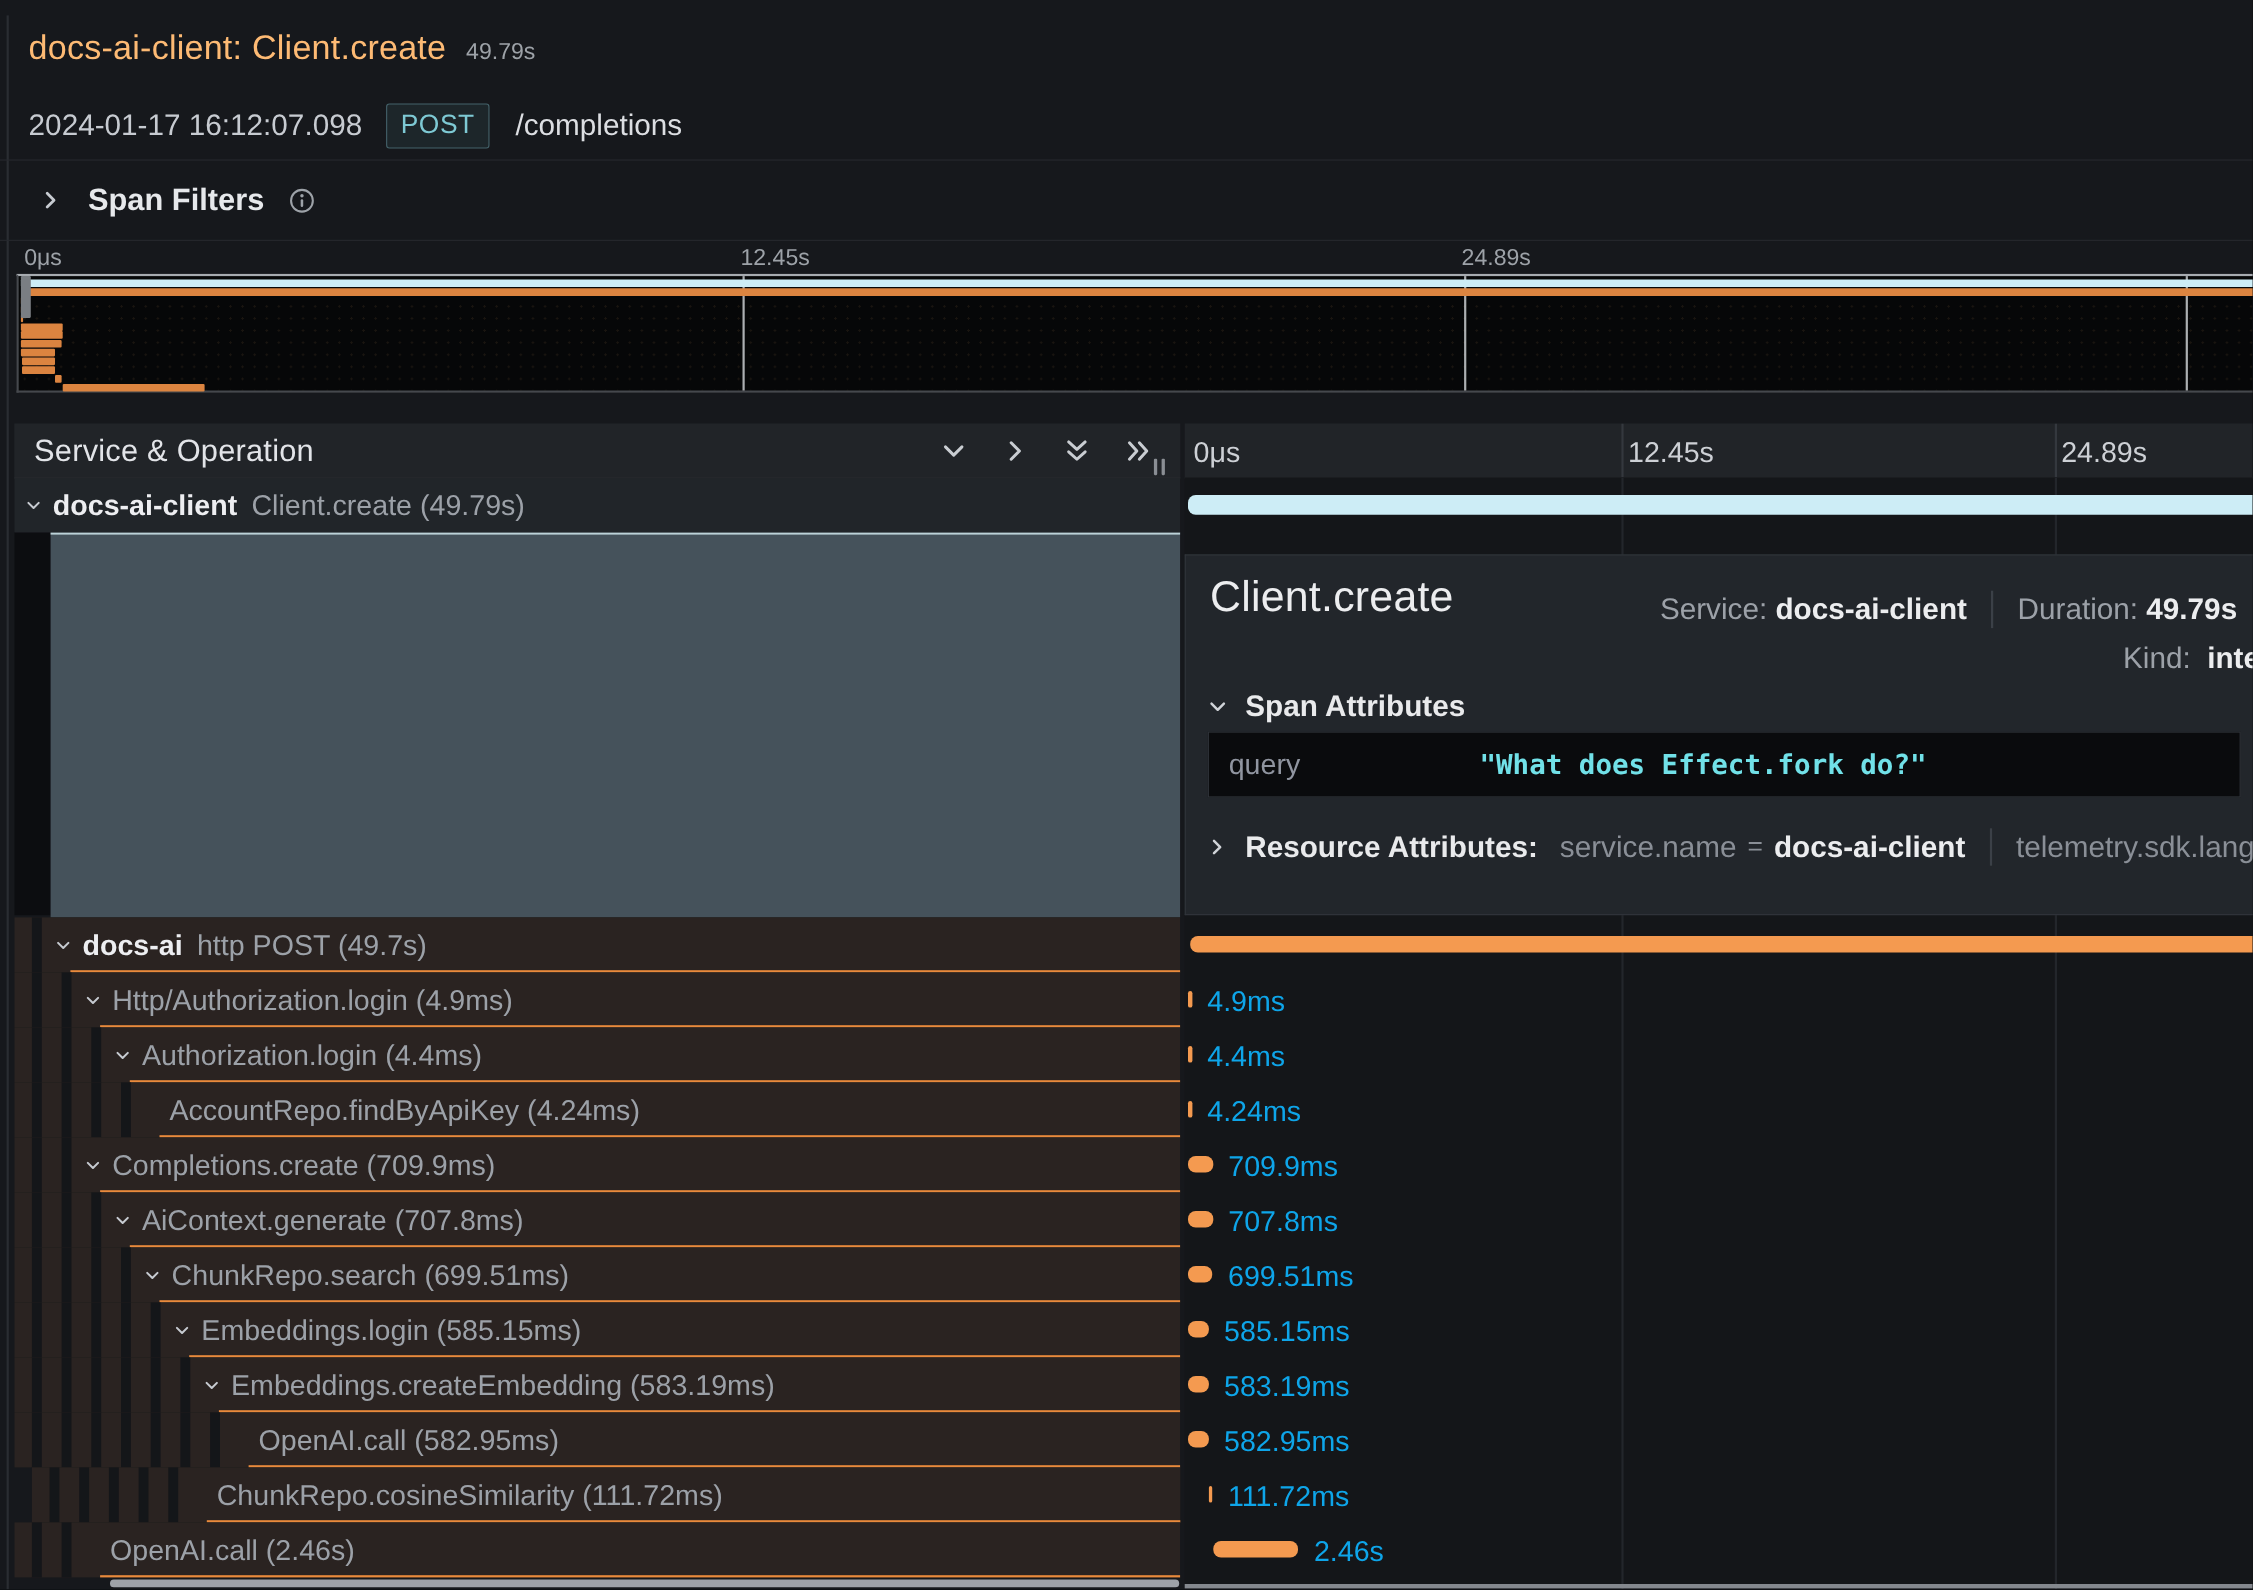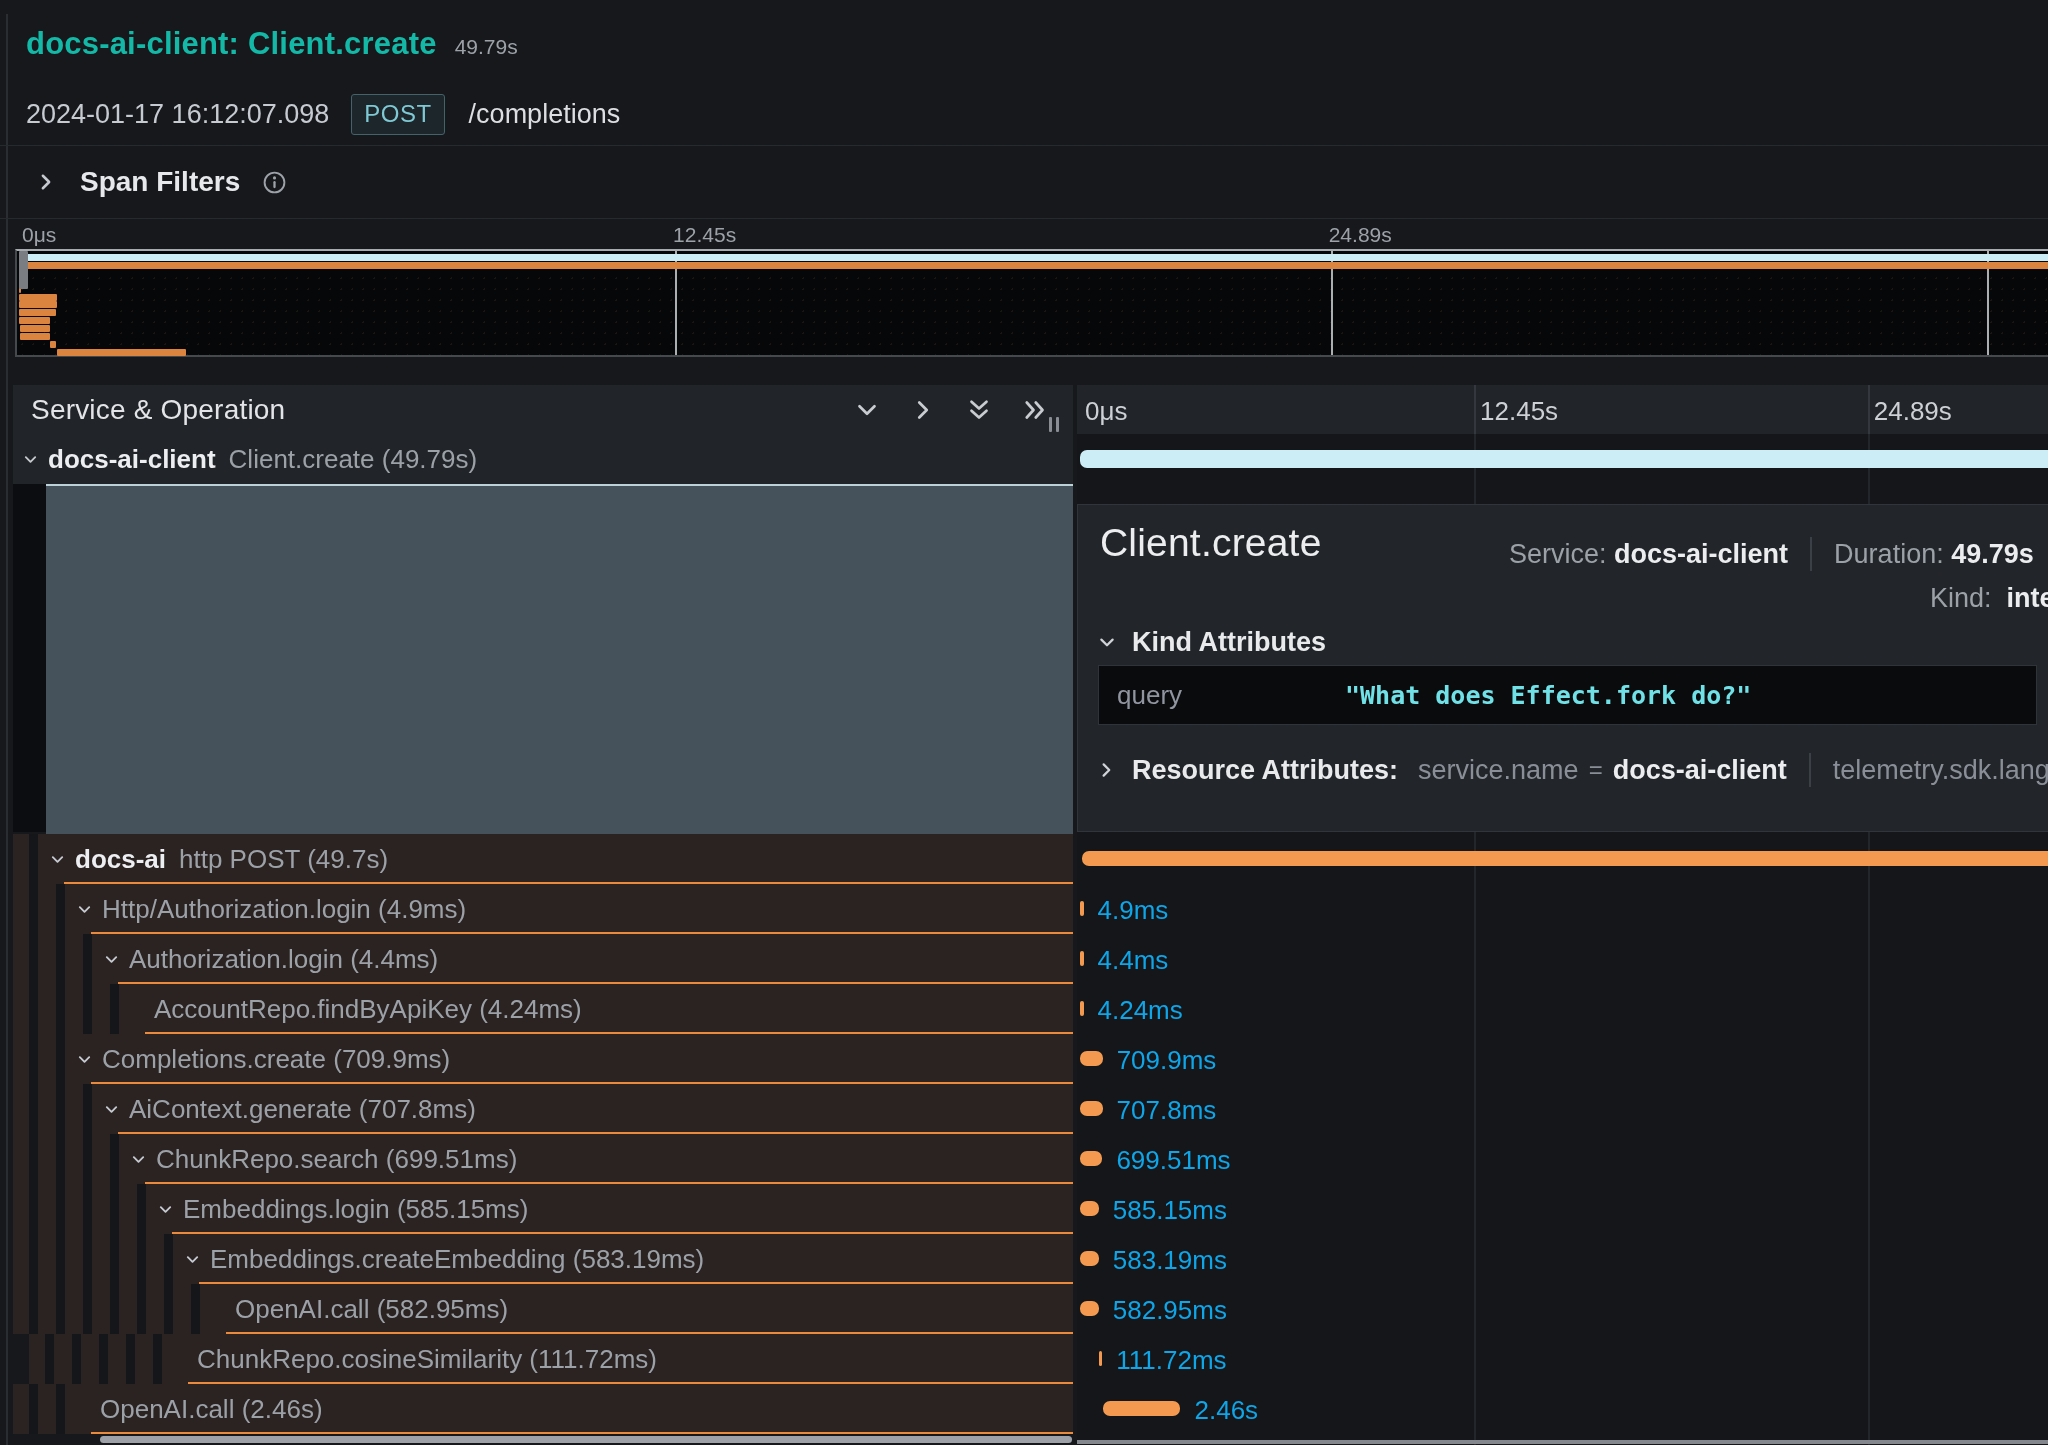--- a/index.html
+++ b/index.html
@@ -4,21 +4,21 @@
 <style>
   html,body{margin:0;padding:0;background:#0d0e11;}
   .page{position:relative;width:2048px;height:1445px;background:#16181C;overflow:hidden;
         font-family:"Liberation Sans",sans-serif;color:#E6E7EB;}
   .left-edge{position:absolute;left:6px;top:14px;width:2px;height:1431px;background:#2A2D32;}
   .hdivider{position:absolute;left:0;width:2048px;height:1px;background:#26292E;}
 
   
   .hdr{position:absolute;left:26px;top:26px;}
   .hdr-line1{display:flex;align-items:baseline;}
-  .trace-title{font-size:31px;font-weight:700;color:#14b8a6;letter-spacing:.2px;}
+  .trace-title{font-size:31px;font-weight:400;color:#fdba74;letter-spacing:.2px;}
   .trace-duration{font-size:21px;color:#9DA2A8;margin-left:18px;}
   .hdr-line2{display:flex;align-items:center;margin-top:32px;}
   .timestamp{font-size:27px;color:#C7CBD1;}
   .badge{display:inline-flex;align-items:center;justify-content:center;margin-left:22px;
          padding:5px 12px 6px;border:1px solid #44626A;border-radius:3px;background:#1D262A;
          color:#7EC9D4;font-size:24px;letter-spacing:.5px;}
   .path{font-size:27px;color:#DCDEE2;font-weight:500;margin-left:24px;}
 
   
   .filters{position:absolute;left:0;top:146px;width:2048px;height:72px;display:flex;align-items:center;}
@@ -406,21 +406,21 @@
     <div class="meta2">
       <span>Kind:</span>&nbsp;
       <span class="metaval">inte</span>
     </div>
     <div class="attrs-head">
       <span class="chev">
           <svg width="18" height="18" viewBox="0 0 16 16">
             <path d="M3 5 L8 10 L13 5" fill="none" stroke="#D0D3D8" stroke-width="2" stroke-linecap="round" stroke-linejoin="round"></path>
           </svg>
         </span>
-      <span>Kind Attributes</span>
+      <span>Span Attributes</span>
     </div>
     <div class="query-box">
       <span class="qkey">query</span>
       <span class="qval">"What does Effect.fork do?"</span>
     </div>
     <div class="res-row">
       <span class="chev">
           <svg width="18" height="18" viewBox="0 0 16 16">
             <path d="M5 3 L10 8 L5 13" fill="none" stroke="#D0D3D8" stroke-width="2" stroke-linecap="round" stroke-linejoin="round"></path>
           </svg>

